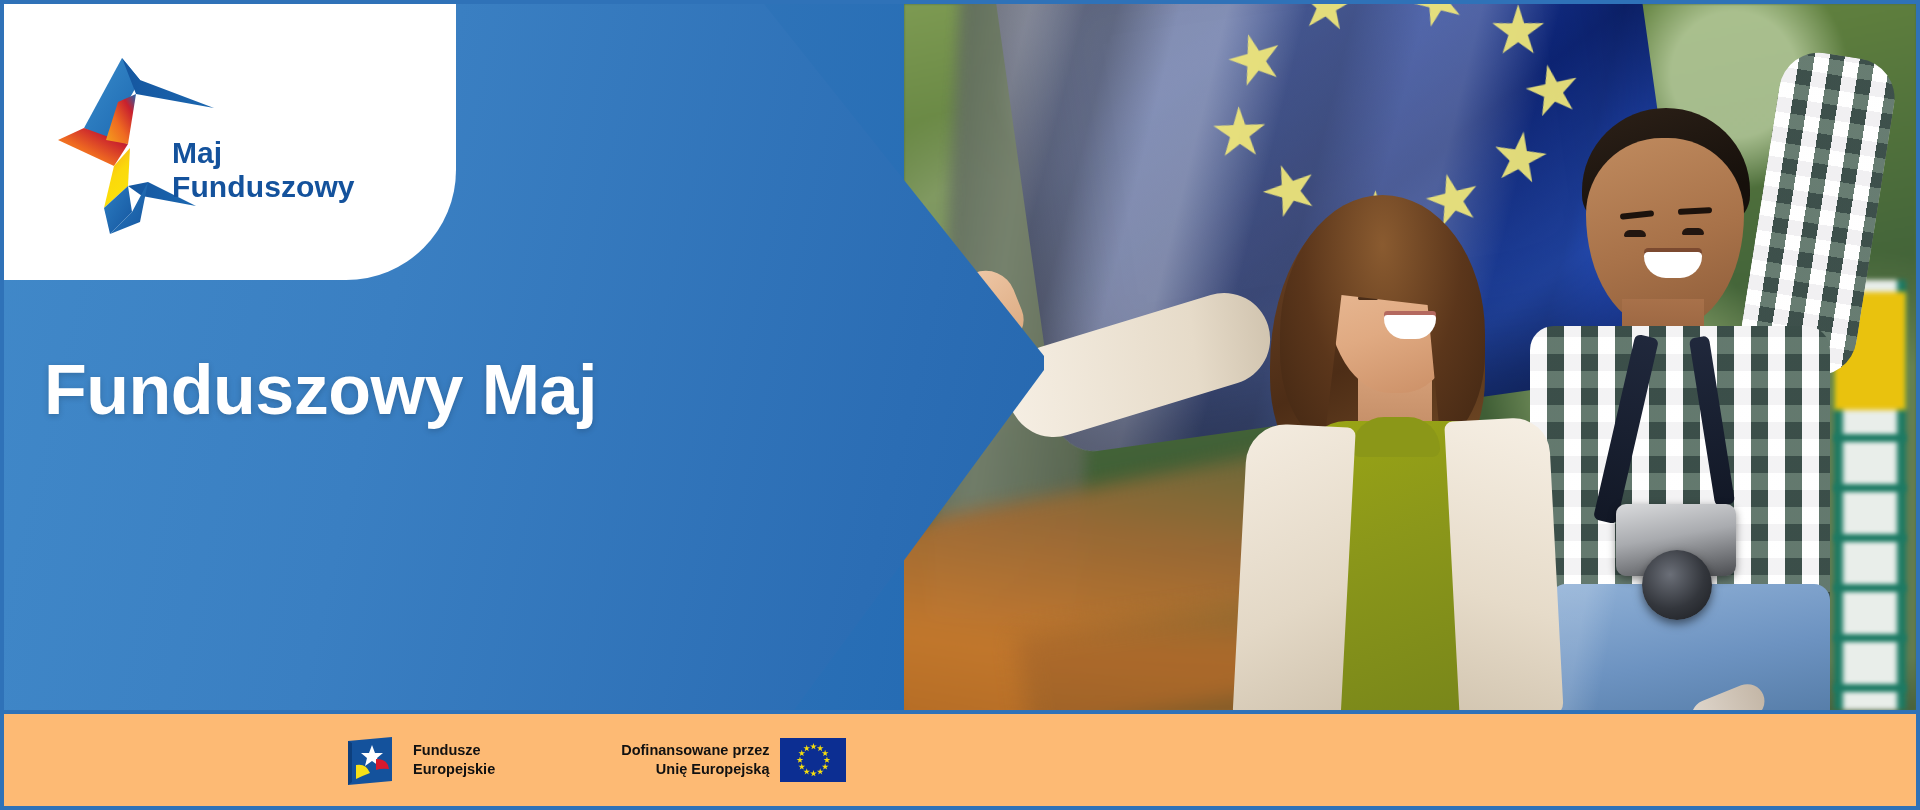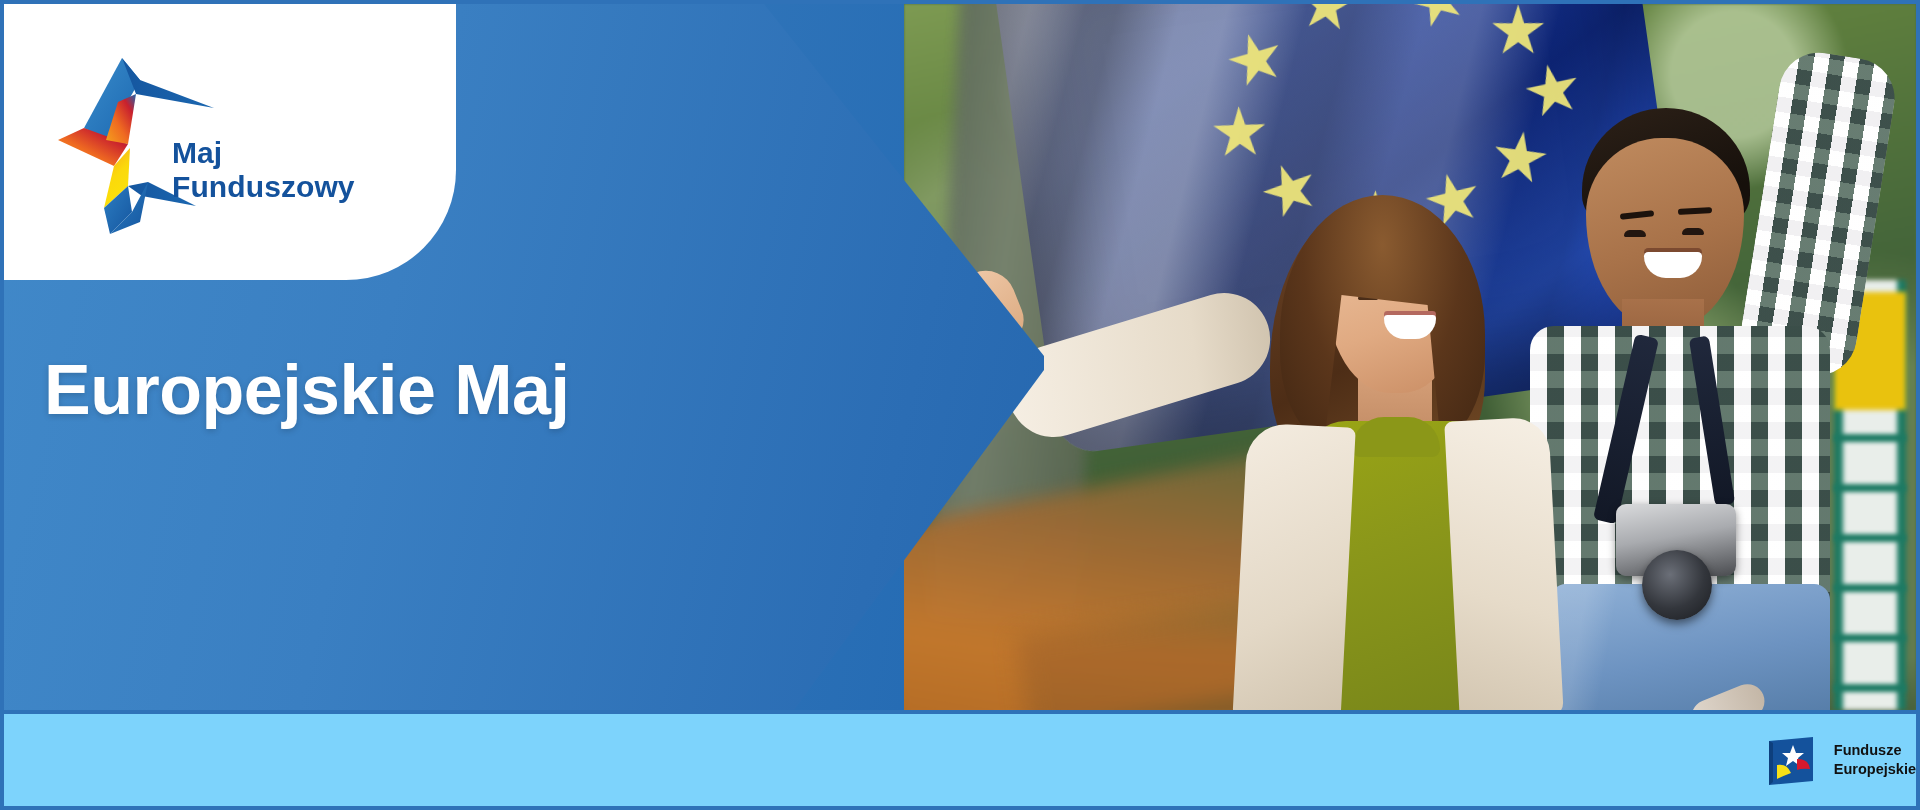--- a/index.html
+++ b/index.html
@@ -291,24 +291,24 @@
     font-size: 42px;
     font-weight: normal;
     letter-spacing: -0.2px;
     text-shadow: 0 1px 4px rgba(0,0,0,.16);
   }
 
   
   .footer {
     position: absolute; left: 4px; top: 714px;
     width: 1912px; height: 92px;
-    background: #7dd3fc;
+    background: #fdba74;
     display: flex;
     align-items: center;
-    justify-content: flex-end;
+    justify-content: flex-start;
     padding-left: 338px;
     gap: 126px;
   }
   .f-item { display: flex; align-items: center; gap: 11px; }
   .f-label {
     color: #111111;
     font-size: 14.5px;
     font-weight: bold;
     line-height: 1.28;
     white-space: pre-line;
@@ -456,33 +456,51 @@
           <path d="M66 198 L88 176 L104 146 L96 186 Z" fill="url(#gBlueB)"></path>
         </svg>
         <div class="logo-text">
           <div>Maj</div>
           <div>Funduszowy</div>
         </div>
       </div>
     </div>
 
     <div class="copy">
-      <div class="headline">Europejskie Maj</div>
+      <div class="headline">Funduszowy Maj</div>
     </div>
   </div>
 
   <div class="footer">
 
     <div class="f-item">
       <svg class="fe-mark" viewBox="0 0 60 50">
         <polygon points="6,6 50,2 50,46 6,50" fill="#14529c"></polygon>
         <polygon points="6,6 10,8 10,47 6,50" fill="#0d3f7d"></polygon>
         <polygon points="30,10 33,18 41,18 35,23 37,31 30,26 23,31 25,23 19,18 27,18" fill="#ffffff"></polygon>
         <path d="M14 30 Q24 28 28 38 Q20 41 14 44 Z" fill="#f7e018"></path>
         <path d="M34 24 Q46 24 47 34 Q39 33 34 35 Z" fill="#d7192d"></path>
       </svg>
       <div class="f-label">Fundusze
 Europejskie</div>
     </div>
 
 
+    <div class="f-item">
+      <div class="f-label right">Dofinansowane przez
+Unię Europejską</div>
+      <div class="eu-flag" id="euflag">
+          <span class="s" style="left: 29.5px; top: 5px;"></span>
+          <span class="s" style="left: 36.25px; top: 6.80866px;"></span>
+          <span class="s" style="left: 41.1913px; top: 11.75px;"></span>
+          <span class="s" style="left: 43px; top: 18.5px;"></span>
+          <span class="s" style="left: 41.1913px; top: 25.25px;"></span>
+          <span class="s" style="left: 36.25px; top: 30.1913px;"></span>
+          <span class="s" style="left: 29.5px; top: 32px;"></span>
+          <span class="s" style="left: 22.75px; top: 30.1913px;"></span>
+          <span class="s" style="left: 17.8087px; top: 25.25px;"></span>
+          <span class="s" style="left: 16px; top: 18.5px;"></span>
+          <span class="s" style="left: 17.8087px; top: 11.75px;"></span>
+          <span class="s" style="left: 22.75px; top: 6.80866px;"></span>
+        </div>
+    </div>
   </div>
 </div>
 
 </body></html>

